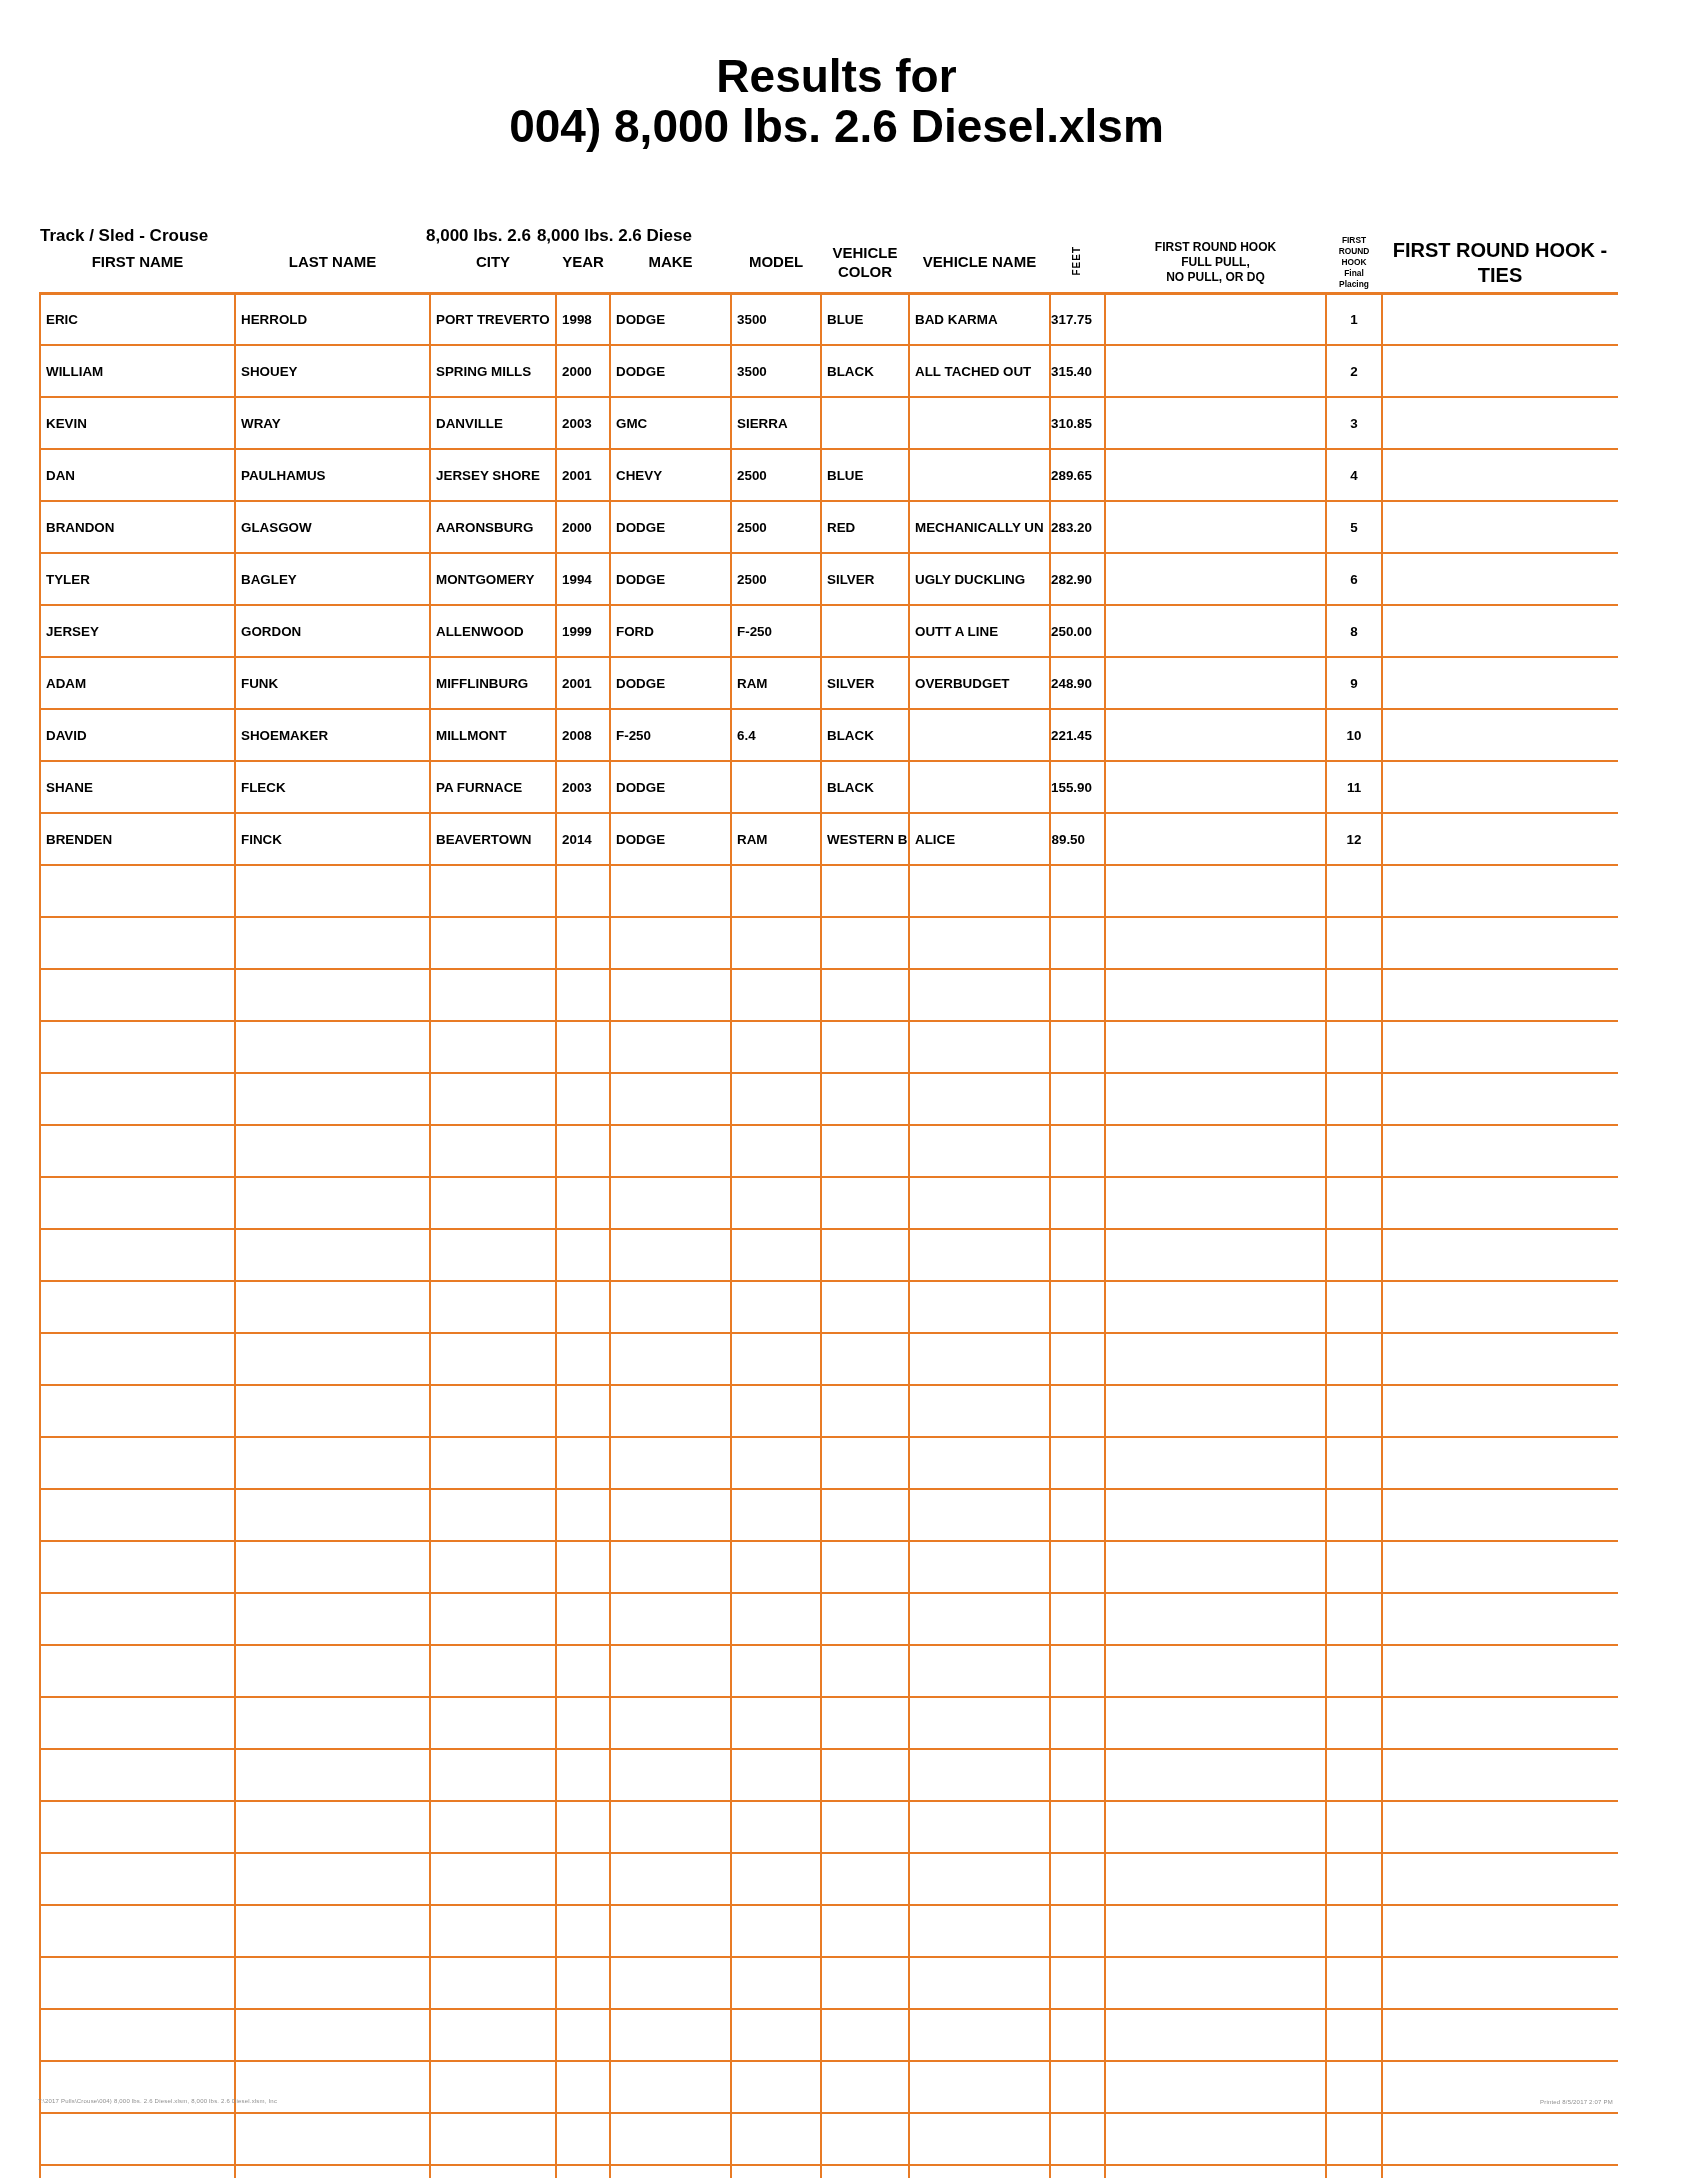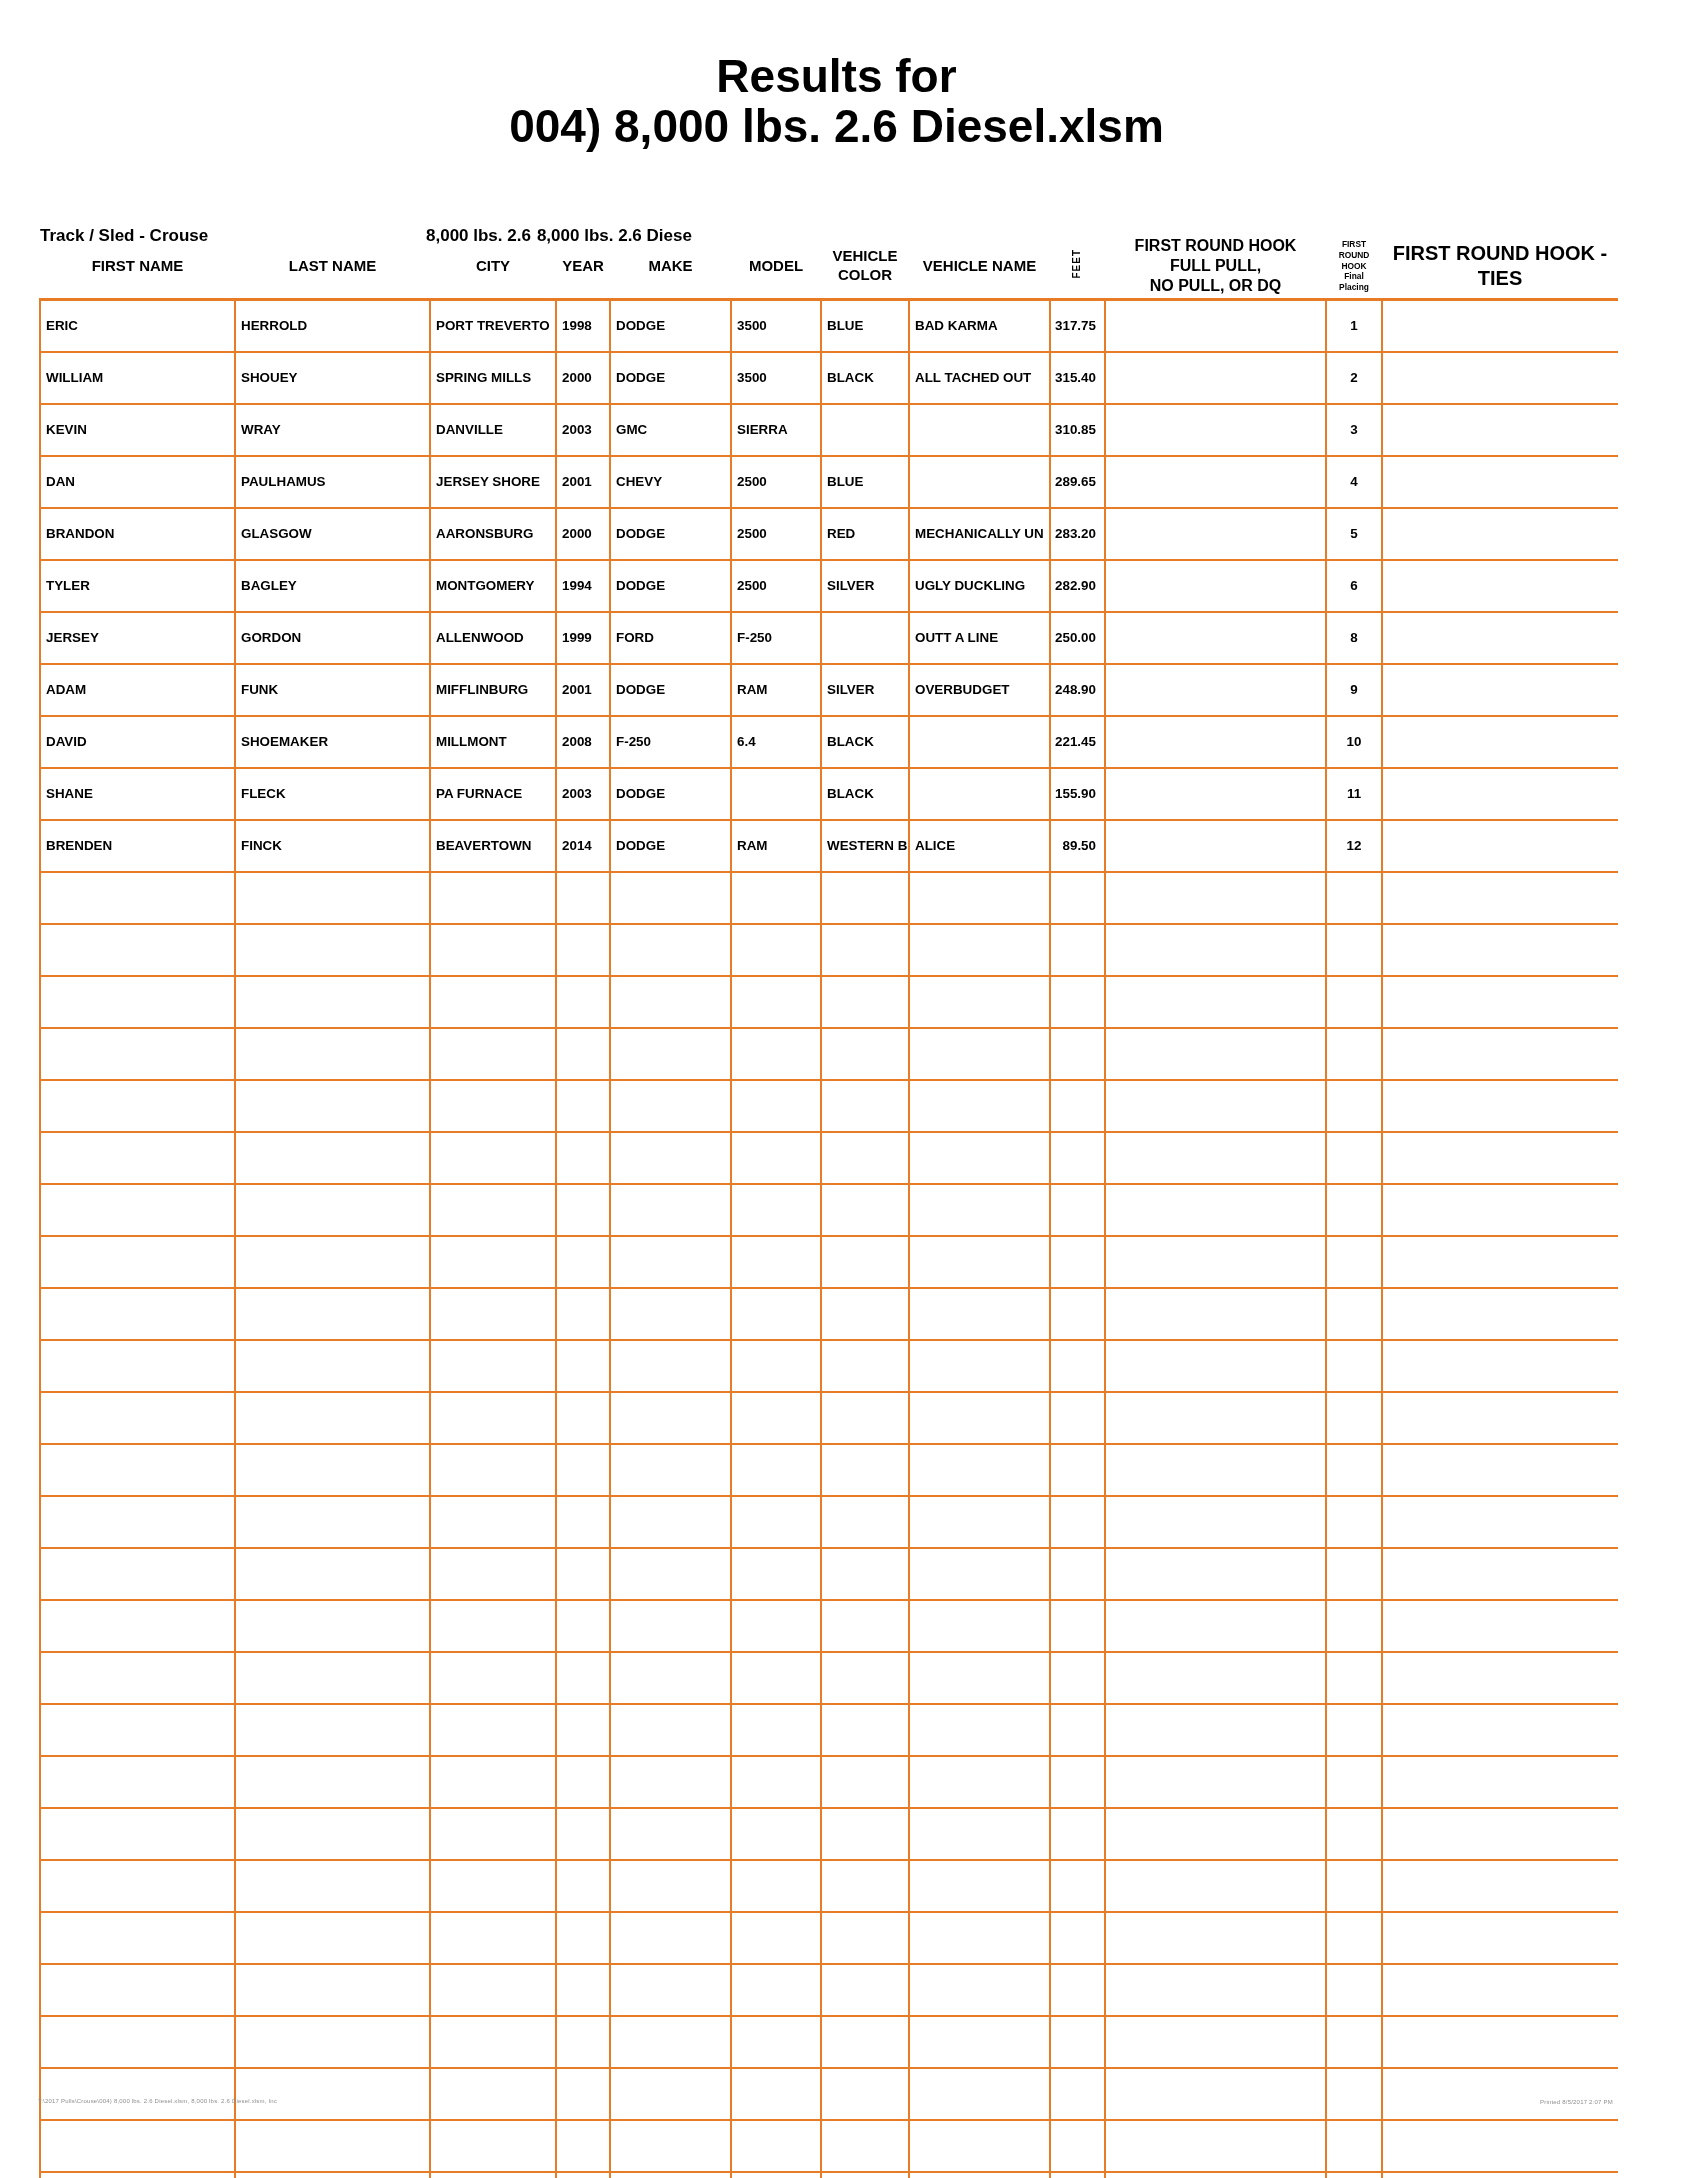--- a/index.html
+++ b/index.html
@@ -34,39 +34,39 @@
   col.c3{width:54px}col.c4{width:121px}col.c5{width:90px}
   col.c6{width:88px}col.c7{width:141px}col.c8{width:55px}
   col.c9{width:221px}col.c10{width:56px}col.c11{width:236px}
   thead tr{height:59px;}
   th{
     border:none;border-bottom:3px solid var(--grid);
     font-weight:bold;font-size:15px;line-height:1.25;
     text-align:center;vertical-align:middle;
     padding:2px 2px;white-space:pre-line;overflow:hidden;
   }
-  th.h-full_pull{font-size:16px;}
+  th.h-full_pull{font-size:12px;}
   th.h-placing{font-size:8.4px;line-height:1.3;padding:0;}
   th.h-ties{font-size:20px;}
   th.h-feet{padding:0;}
   th.h-feet .vert{
     display:inline-block;
     writing-mode:vertical-rl;transform:rotate(180deg);
     font-size:10px;letter-spacing:1px;font-weight:bold;
   }
   tbody tr{height:52px;}
   td{
     border:2px solid var(--grid);
     font-weight:bold;font-size:13.4px;
     padding:0 2px 0 5px;
     white-space:nowrap;overflow:hidden;
     vertical-align:middle;
   }
   td.c11{border-right:none;}
-  td.t-feet{text-align:right;padding:0 8px 0 0;}
+  td.t-feet{text-align:right;padding:0 19px 0 0;}
   td.t-placing{text-align:center;padding:0;}
   .footer-left{
     position:absolute;left:38px;top:2098px;
     font-size:6px;color:#8f8f8f;letter-spacing:0.2px;white-space:nowrap;
   }
   .footer-right{
     position:absolute;left:1540px;top:2099px;
     font-size:6px;color:#8f8f8f;letter-spacing:0.2px;white-space:nowrap;
   }
 </style>

